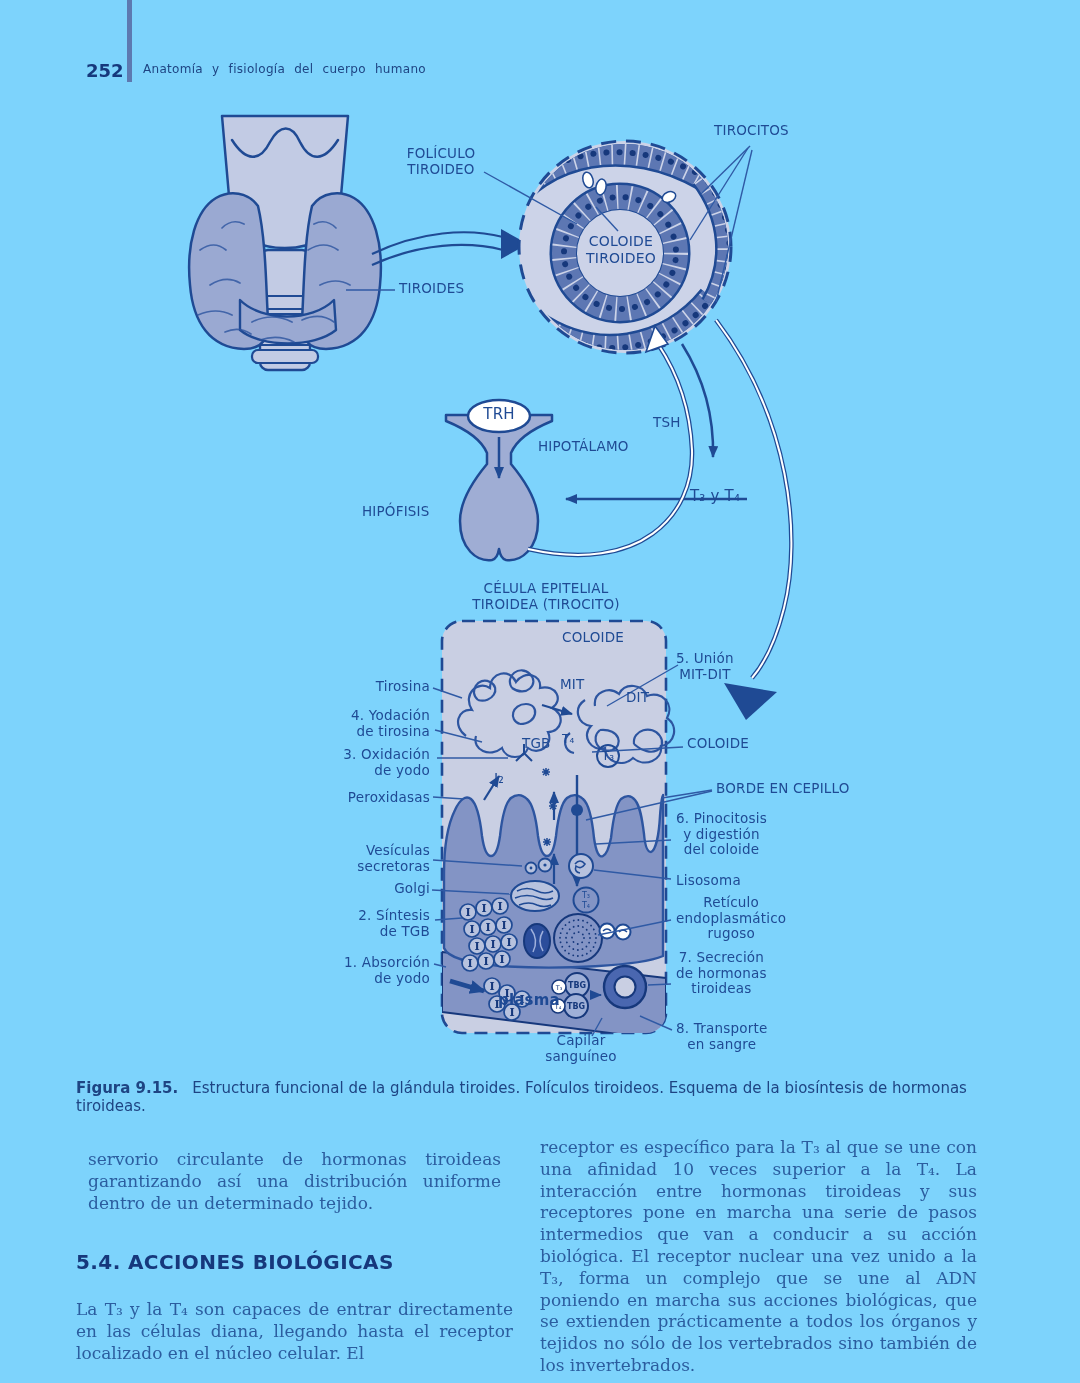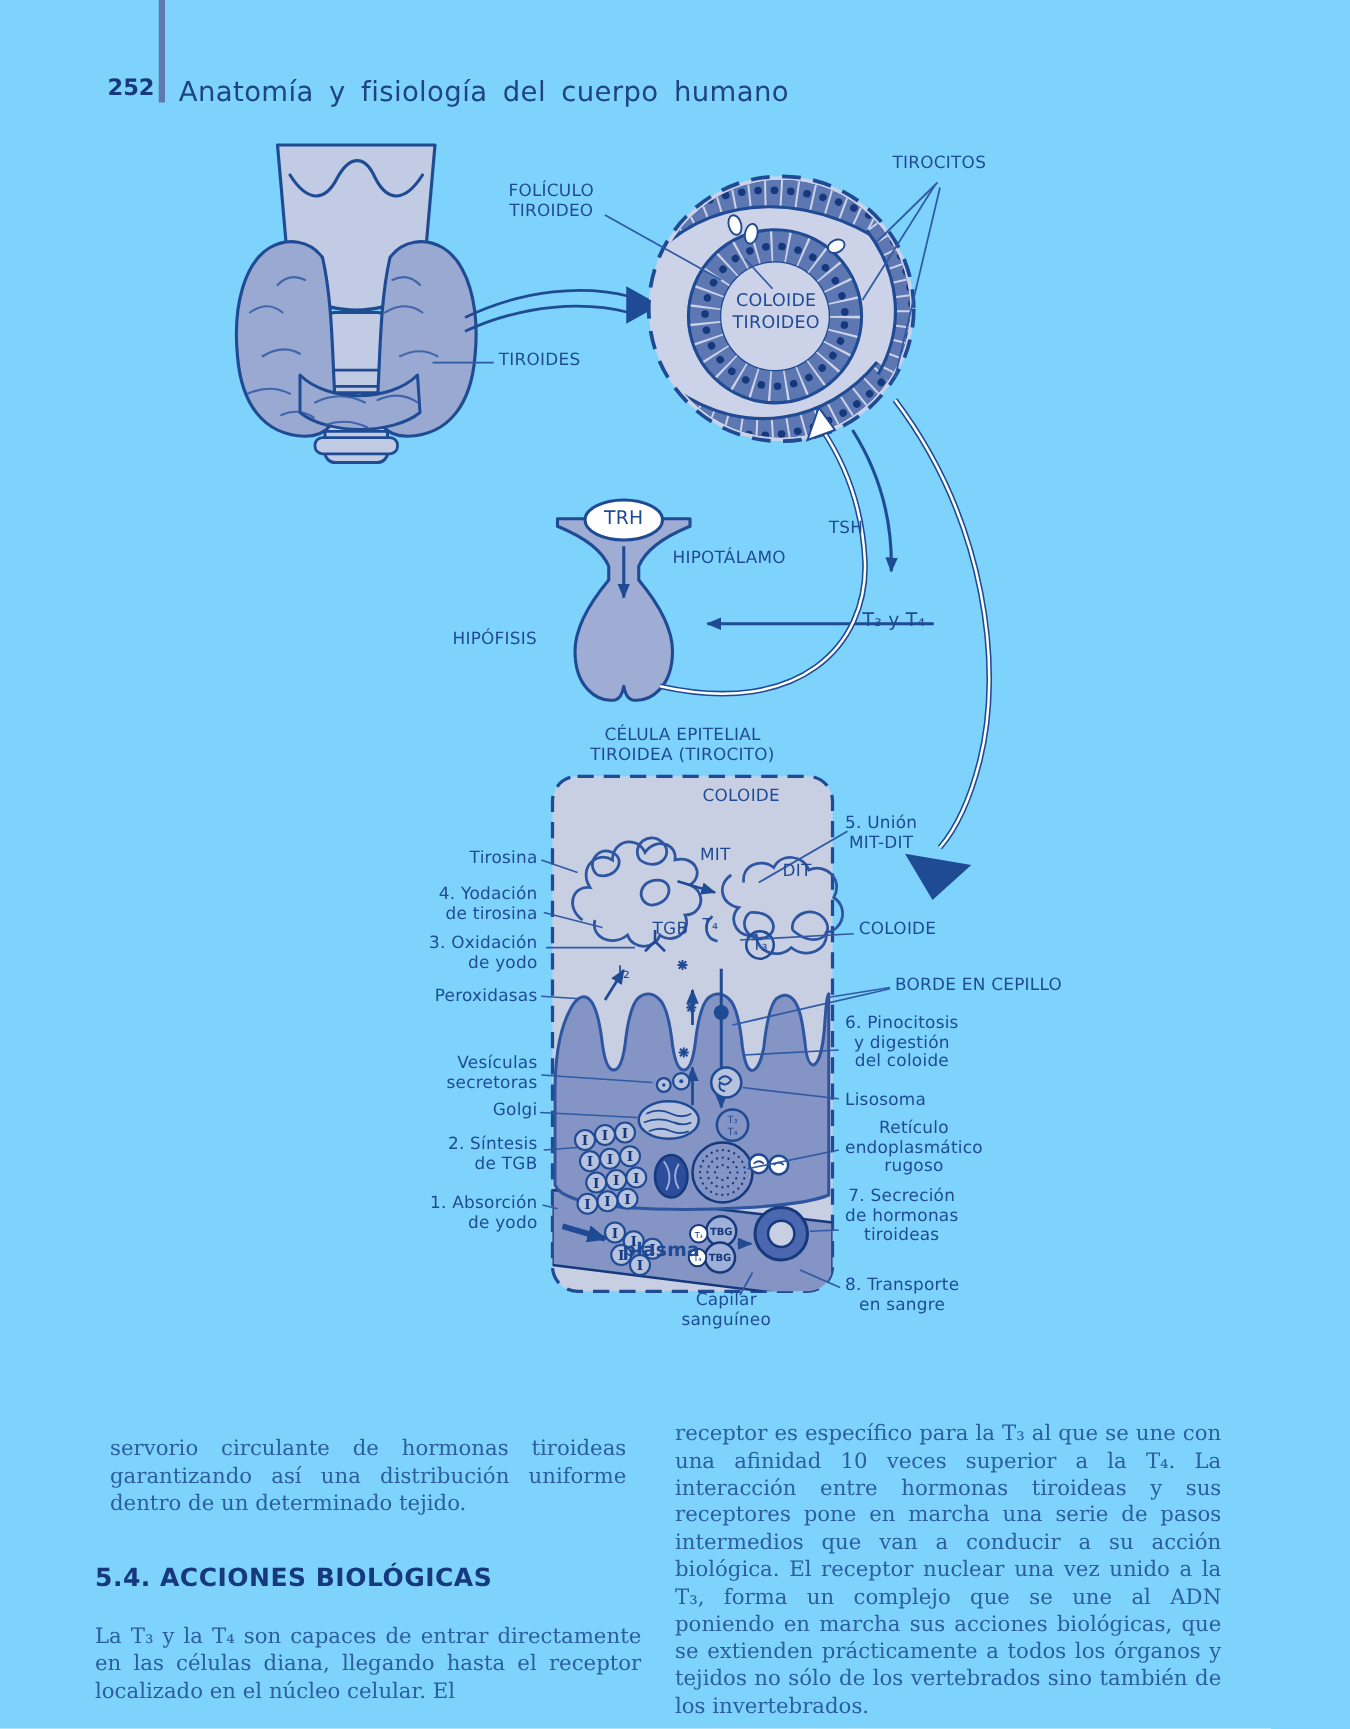--- a/index.html
+++ b/index.html
@@ -5,21 +5,21 @@
   html,body{margin:0;padding:0;background:#ffffff;}
   .page{position:relative;width:1080px;height:1383px;background:#7dd3fc;overflow:hidden;
         font-family:"DejaVu Sans","Liberation Sans",sans-serif;}
   .art{position:absolute;left:0;top:0;}
   .lbl{position:absolute;color:#1f4a94;font-size:13.5px;line-height:15.5px;
        white-space:pre-line;letter-spacing:.2px;text-align:center;}
   .lbl.r{text-align:right;}
   .lbl.c{text-align:center;}
   .pagebar{position:absolute;left:127px;top:0;width:5px;height:82px;background:#5d79b0;}
   .pagenum{position:absolute;left:86px;top:60px;font-size:18px;font-weight:bold;color:#16387c;}
-  .headtitle{position:absolute;left:143px;top:62px;font-size:22px;color:#1e4483;
+  .headtitle{position:absolute;left:143px;top:62px;font-size:12px;color:#1e4483;
              letter-spacing:.3px;word-spacing:5px;}
   .caption{position:absolute;left:76px;top:1079px;width:935px;font-size:15px;color:#1e4483;}
   .caption b{font-weight:bold;margin-right:14px;}
   .col{position:absolute;top:1137px;width:437px;font-family:"DejaVu Serif","Liberation Serif",serif;
        font-size:17px;line-height:21.8px;color:#2b5d9f;text-align:justify;}
   .col.left{left:76px;}
   .col.right{left:540px;}
   .bioheading{font-family:"DejaVu Sans","Liberation Sans",sans-serif;font-weight:bold;
               font-size:20px;color:#16387c;letter-spacing:.4px;margin:38px 0 25px 0;text-align:left;}
   .smalltxt{font-size:12px;}
@@ -326,21 +326,21 @@
 
   <div class="lbl c" style="left:389px;top:146px;width:104px;">FOLÍCULO
 TIROIDEO</div>
   <div class="lbl" style="left:714px;top:123px;">TIROCITOS</div>
   <div class="lbl" style="left:399px;top:281px;">TIROIDES</div>
   <div class="lbl c" style="left:566px;top:233px;width:110px;font-size:14px;line-height:17px;">COLOIDE
 TIROIDEO</div>
 
   <div class="lbl c" style="left:473px;top:407px;width:52px;font-size:15px;">TRH</div>
   <div class="lbl" style="left:538px;top:395px;margin-top:44px;">HIPOTÁLAMO</div>
-  <div class="lbl" style="left:653px;top:415px;margin-left:10px;">TSH</div>
+  <div class="lbl" style="left:653px;top:415px;">TSH</div>
   <div class="lbl" style="left:362px;top:504px;">HIPÓFISIS</div>
   <div class="lbl" style="left:690px;top:489px;font-size:15px;">T₃ y T₄</div>
 
   <div class="lbl c" style="left:446px;top:581px;width:200px;">CÉLULA EPITELIAL
 TIROIDEA (TIROCITO)</div>
   <div class="lbl" style="left:562px;top:630px;">COLOIDE</div>
   <div class="lbl" style="left:560px;top:677px;">MIT</div>
   <div class="lbl" style="left:626px;top:690px;">DIT</div>
   <div class="lbl" style="left:522px;top:736px;">TGB</div>
   <div class="lbl smalltxt" style="left:562px;top:732px;">T₄</div>
@@ -374,20 +374,23 @@
 endoplasmático
 rugoso</div>
   <div class="lbl" style="left:676px;top:950px;">7. Secreción
 de hormonas
 tiroideas</div>
   <div class="lbl" style="left:676px;top:1021px;">8. Transporte
 en sangre</div>
   <div class="lbl c" style="left:531px;top:1033px;width:100px;">Capilar
 sanguíneo</div>
 
+  <div class="caption">
+    <b>Figura 9.15.</b><span>Estructura funcional de la glándula tiroides. Folículos tiroideos. Esquema de la biosíntesis de hormonas tiroideas.</span>
+  </div>
 
   <div class="col left">
     <p style="margin:12px;">servorio circulante de hormonas tiroideas garantizando así una distribución uniforme dentro de un determinado tejido.</p>
     <h3 class="bioheading">5.4.  ACCIONES BIOLÓGICAS</h3>
     <p style="margin:0;">La T₃ y la T₄ son capaces de entrar directamente en las células diana, llegando hasta el receptor localizado en el núcleo celular. El</p>
   </div>
   <div class="col right">
     <p style="margin:0;">receptor es específico para la T₃ al que se une con una afinidad 10 veces superior a la T₄. La interacción entre hormonas tiroideas y sus receptores pone en marcha una serie de pasos intermedios que van a conducir a su acción biológica. El receptor nuclear una vez unido a la T₃, forma un complejo que se une al ADN poniendo en marcha sus acciones biológicas, que se extienden prácticamente a todos los órganos y tejidos no sólo de los vertebrados sino también de los invertebrados.</p>
   </div>
 

